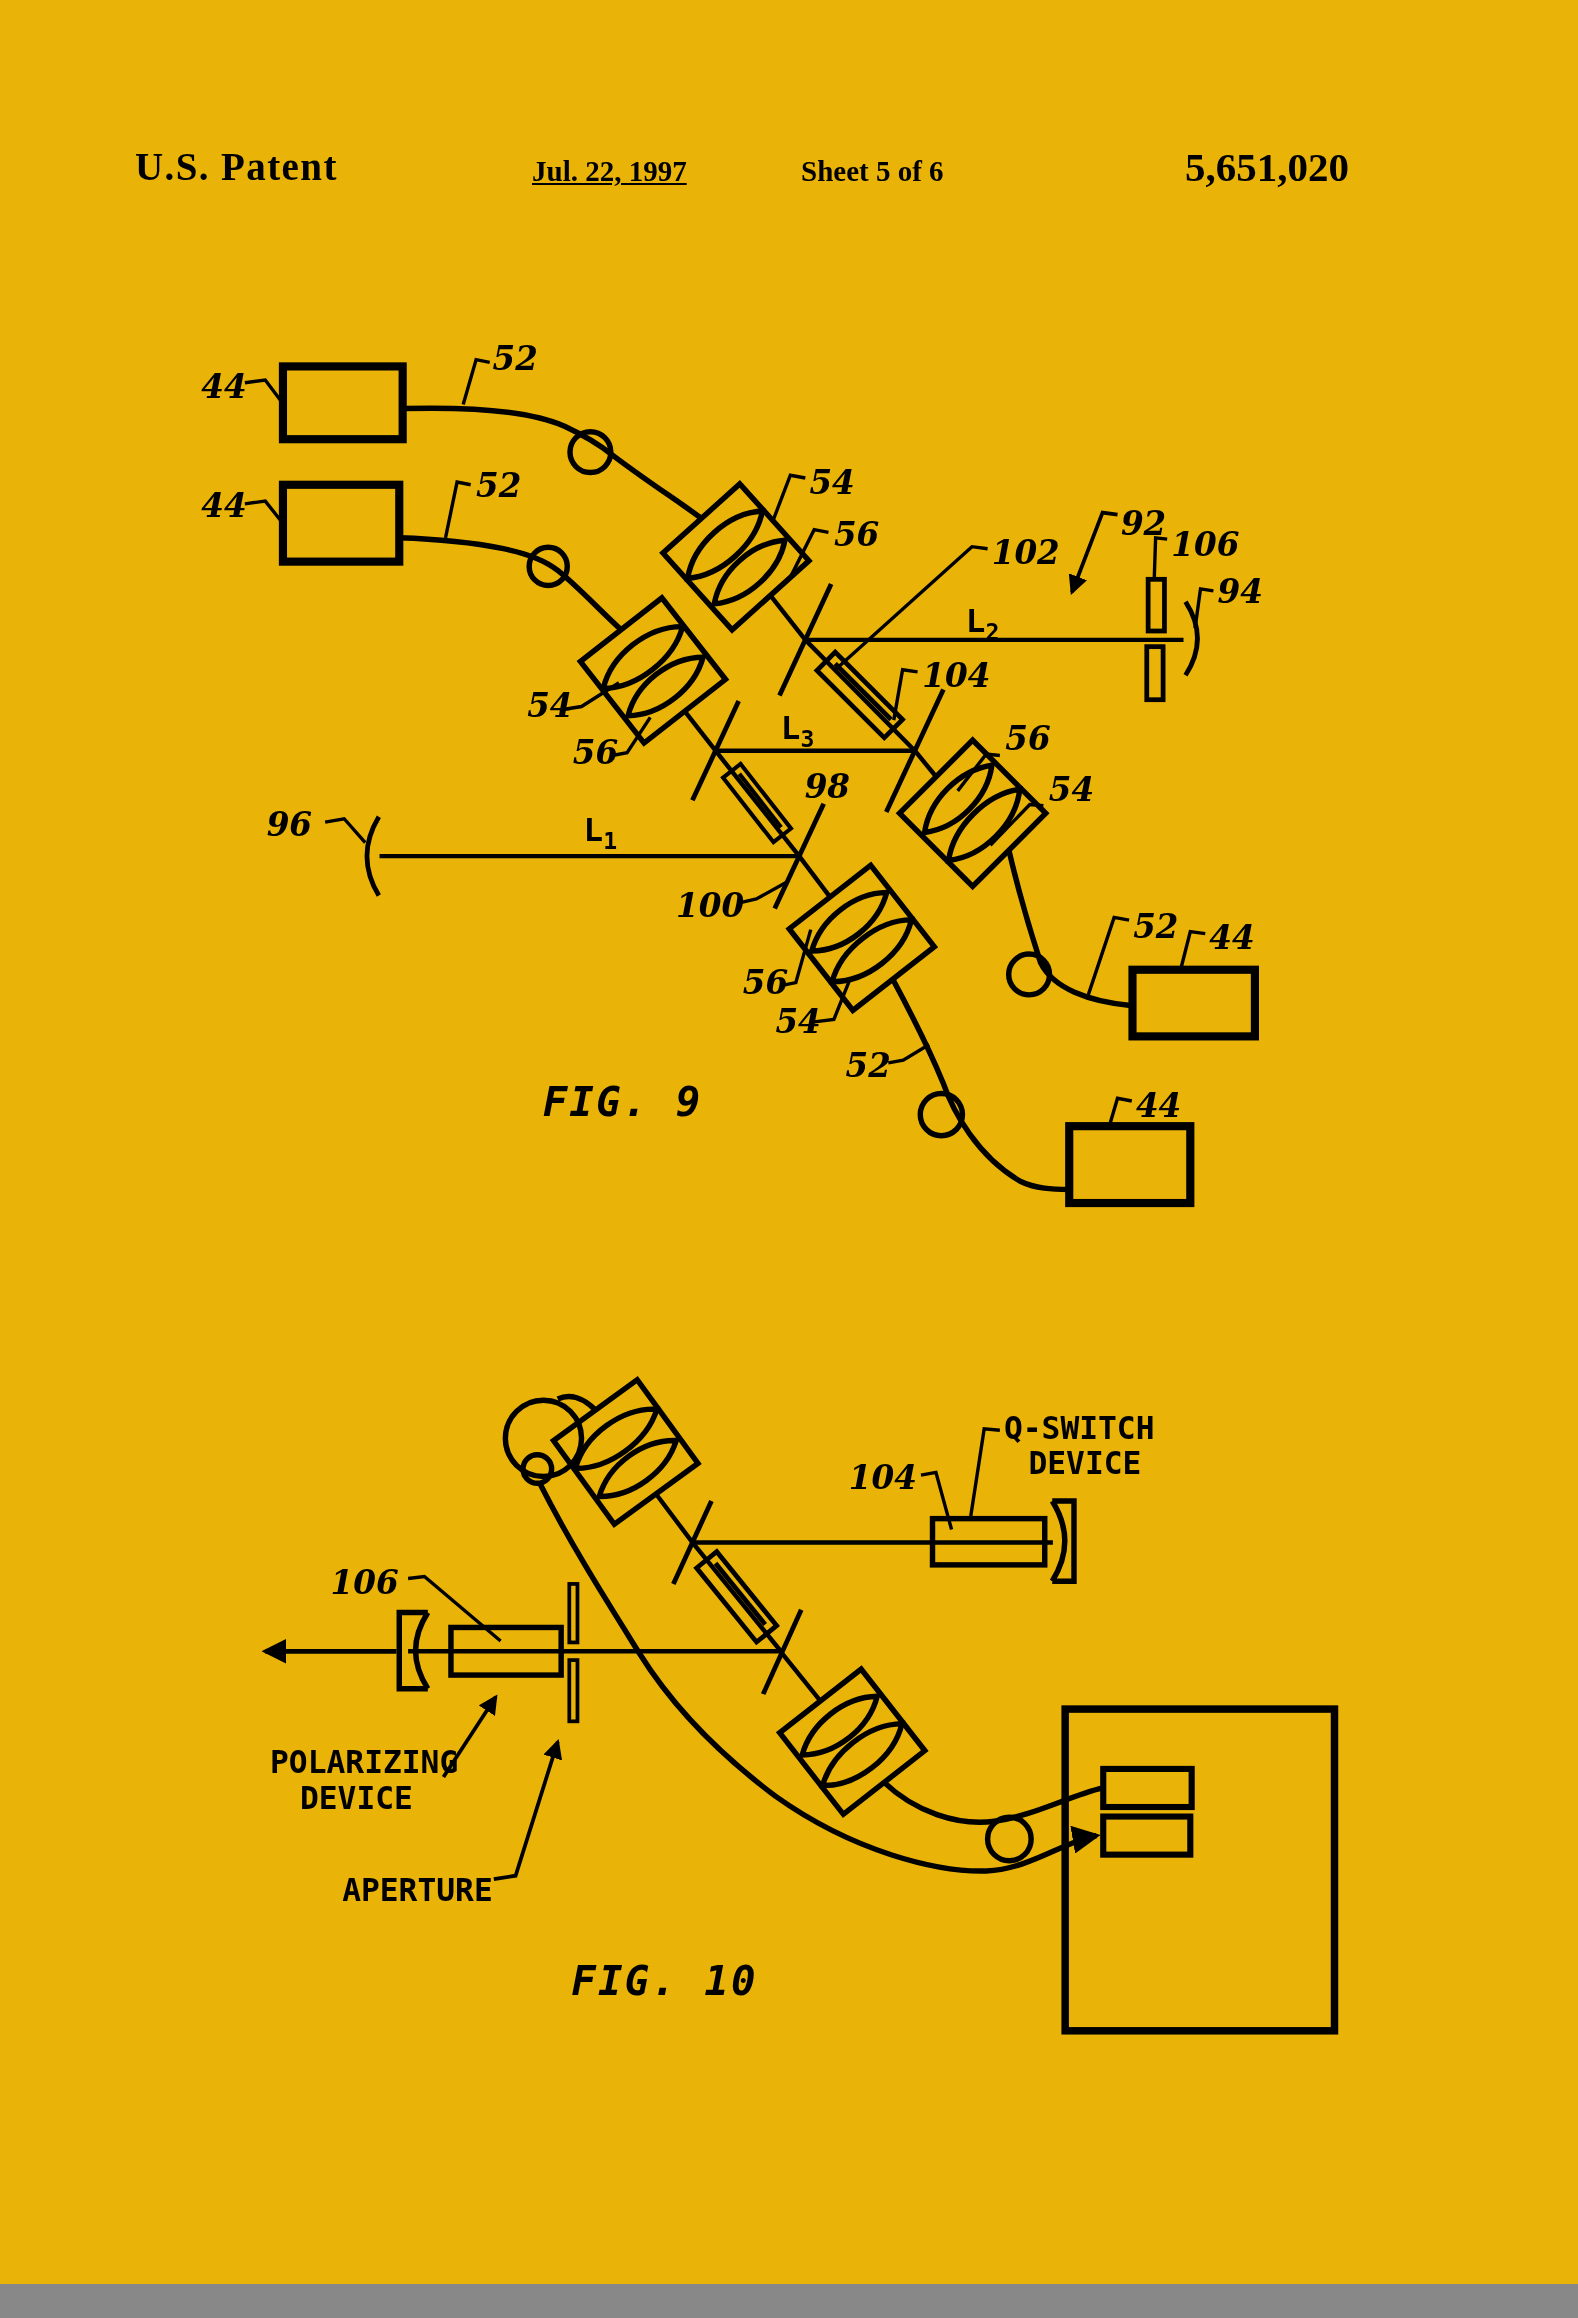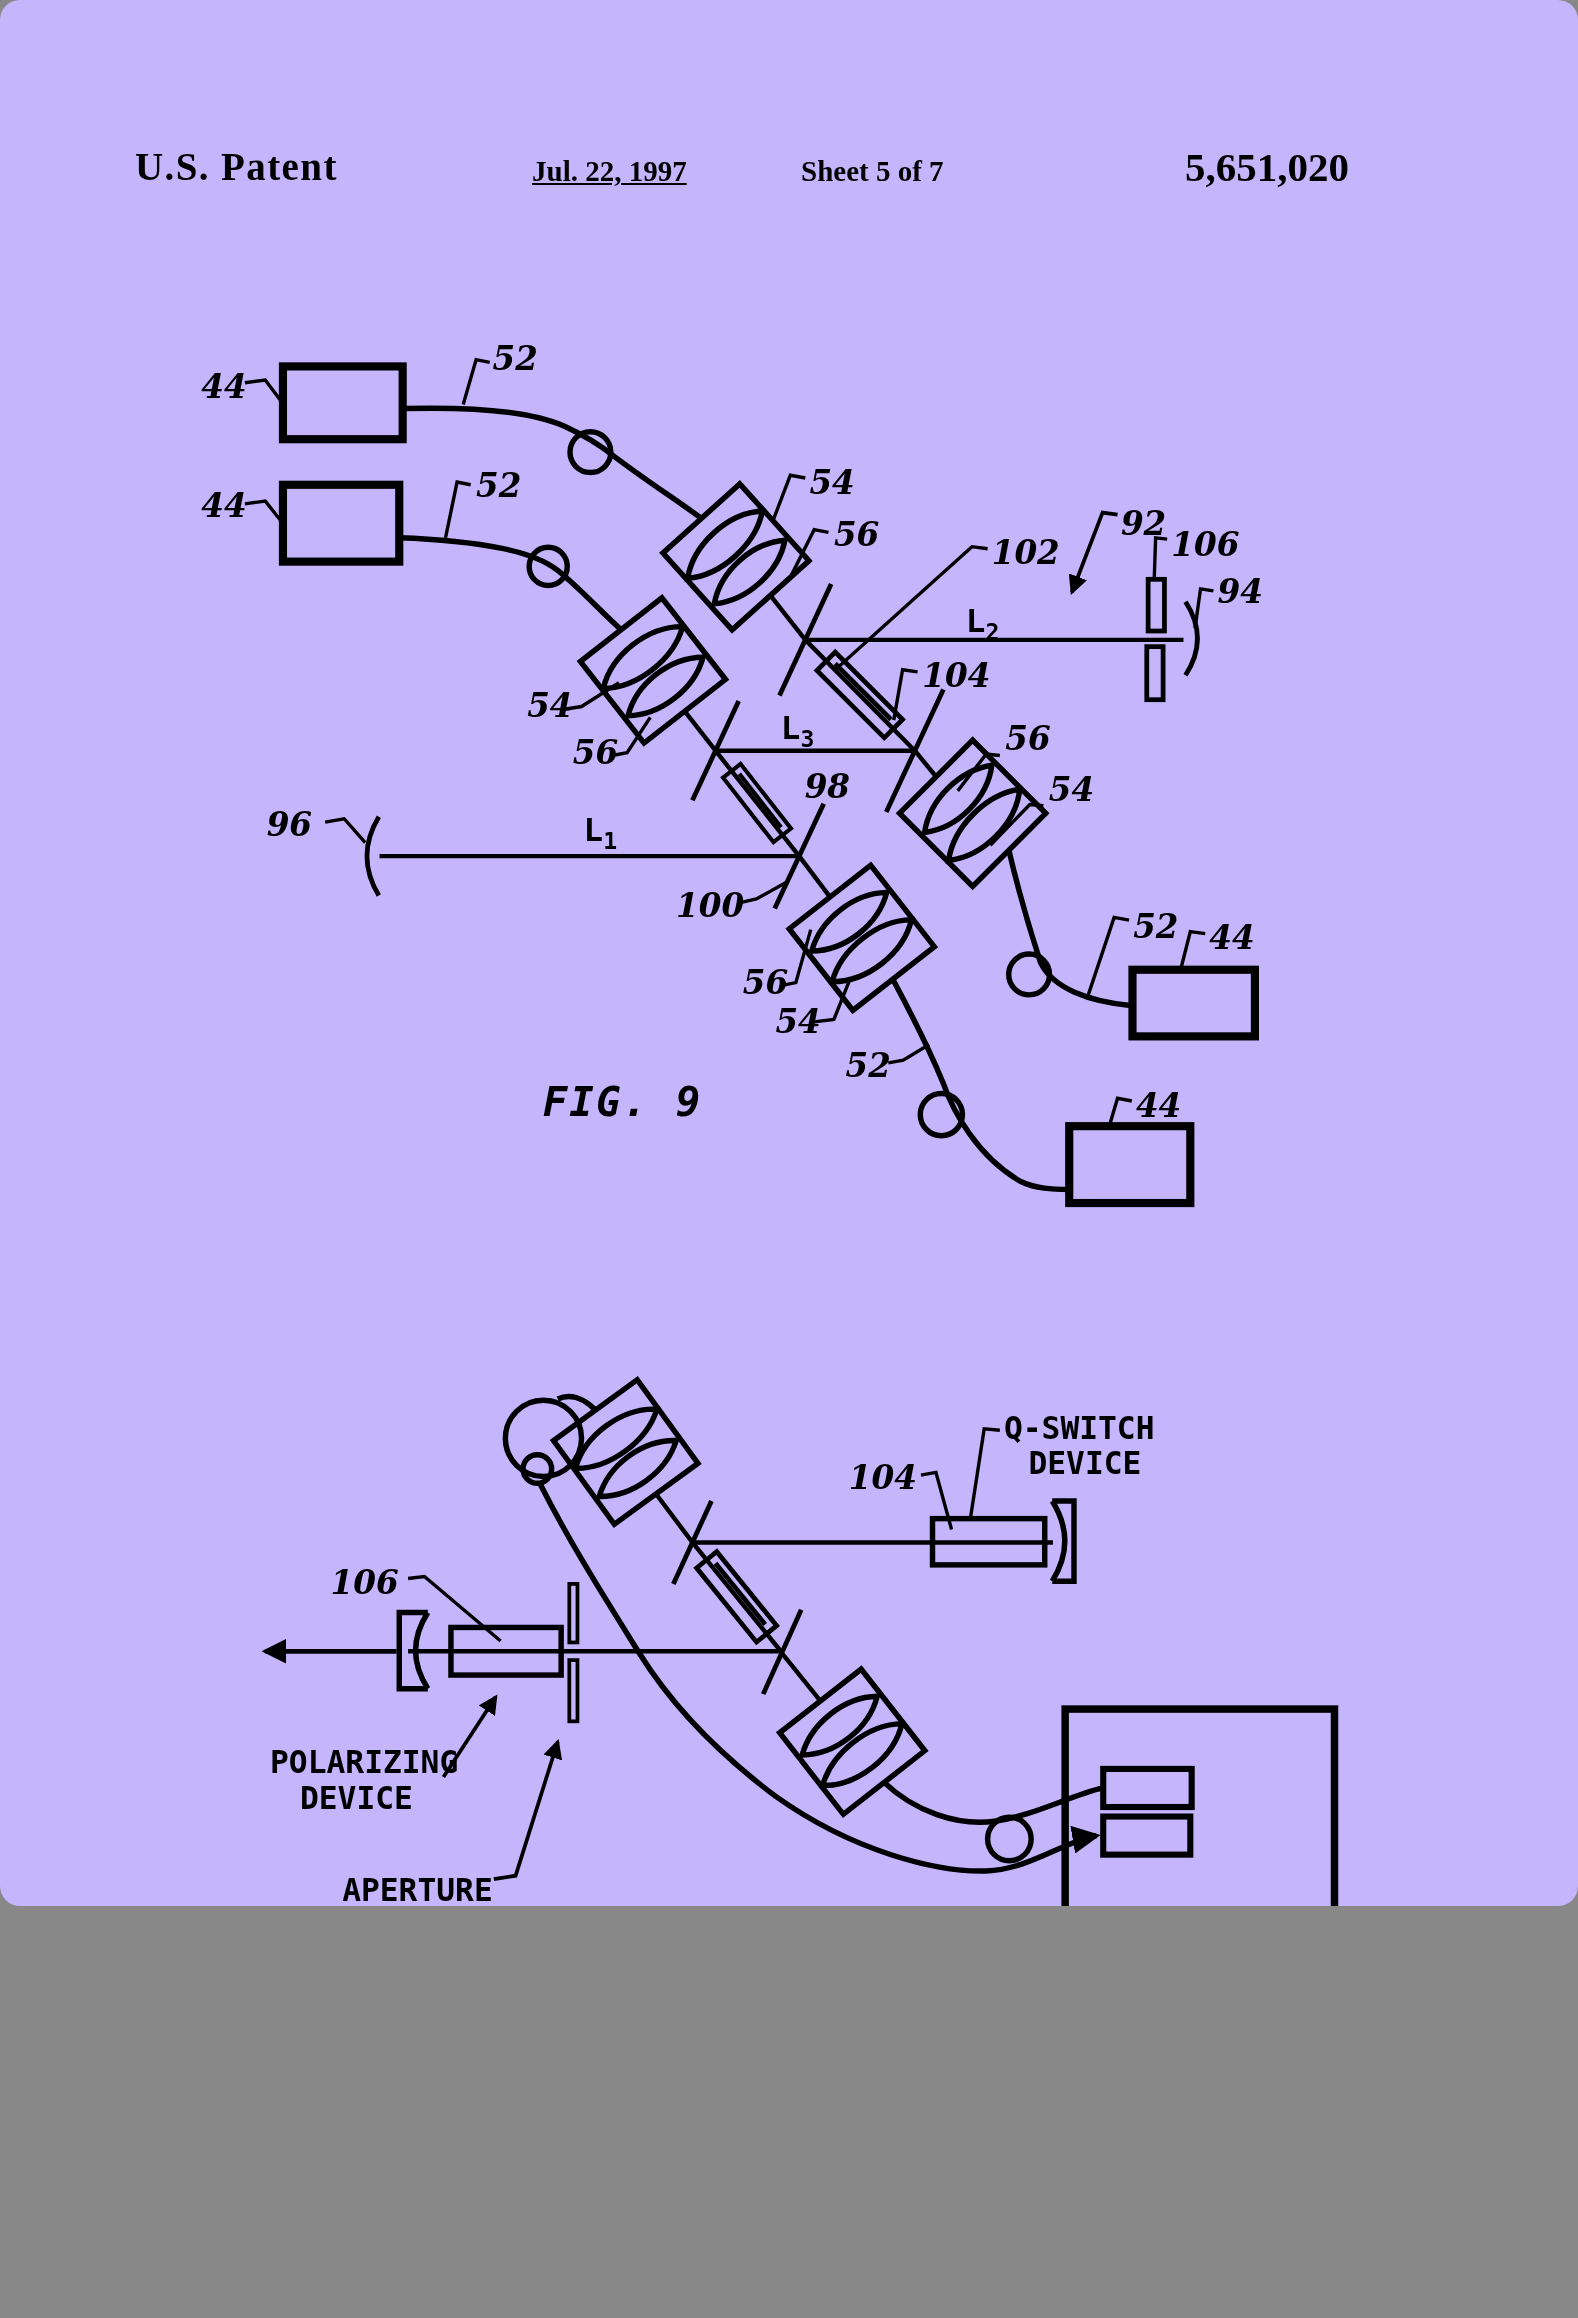--- a/index.html
+++ b/index.html
@@ -1,22 +1,21 @@
 <!DOCTYPE html>
 <html style="font-size:11px"><head>
 <meta charset="utf-8">
 <style>
   html,body{margin:0;padding:0;background:#888;}
   .page{
     position:relative;
-    width:1578px;height:1906px;
-    background:#c4b5fd;
+    width:1578px;height:2284px;
+    background:#eab308;
     overflow:hidden;
     font-family:"Liberation Serif",serif;
-    border-radius:20px;
   }
   .hdr{position:absolute;line-height:1;color:#000;white-space:nowrap;}
   .h-title{left:135px;top:144px;font:700 39px "Liberation Serif",serif;letter-spacing:1.4px;}
   .h-date{left:532px;top:155px;font:700 29px "Liberation Serif",serif;text-decoration:underline;}
   .h-sheet{left:801px;top:155px;font:700 29px "Liberation Serif",serif;}
   .h-num{left:1185px;top:143px;font:700 41px "Liberation Serif",serif;}
   svg.art{position:absolute;left:0;top:0;width:1578px;height:2319px;}
   svg.art *{vector-effect:none;}
   .ln{stroke:#000;fill:none;}
   .num{font:italic 700 48px "DejaVu Serif",serif;fill:#000;}
@@ -25,21 +24,21 @@
   .axis{font:700 48px "DejaVu Sans Mono",monospace;fill:#000;}
   .axis-sub{font:700 34px "DejaVu Sans Mono",monospace;fill:#000;}
 </style>
 </head>
 <body>
 
 <div class="page">
 
   <div class="hdr h-title">U.S. Patent</div>
   <div class="hdr h-date">Jul. 22, 1997</div>
-  <div class="hdr h-sheet">Sheet 5 of 7</div>
+  <div class="hdr h-sheet">Sheet 5 of 6</div>
   <div class="hdr h-num">5,651,020</div>
 
   <svg class="art" viewBox="0 0 2320 3408">
     <defs>
       <marker id="ah" viewBox="0 0 10 10" refX="8.5" refY="5" markerWidth="5.2" markerHeight="5.2" orient="auto">
         <path d="M0,0 L10,5 L0,10 z" fill="#000"></path>
       </marker>
       <g id="lens-assembly" fill="none" stroke="#000" stroke-width="8">
         <rect x="-76" y="-76" width="152" height="152"></rect>
         <path d="M -24,-74 C -56,-34 -56,34 -24,74 C 6,34 6,-34 -24,-74 Z"></path>

